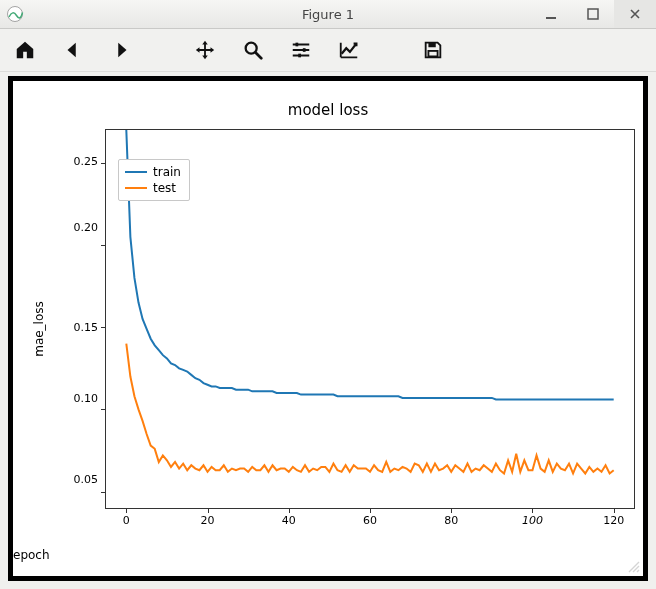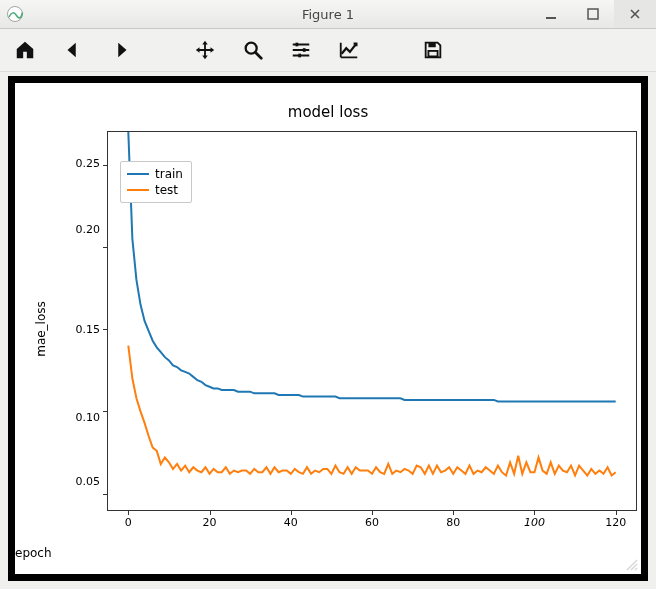--- a/index.html
+++ b/index.html
@@ -9,21 +9,21 @@
   .titlebar .appicon{position:absolute;left:6px;top:5px;width:18px;height:18px;}
   .winbtns{position:absolute;right:0;top:0;display:flex;height:28px;}
   .winbtns div{width:42px;height:28px;display:flex;align-items:center;justify-content:center;color:#555;}
   .winbtns .wmin{background:transparent;}
   .winbtns .wmax{background:transparent;}
   .winbtns .wclose{background:#e6e6e4;}
   .toolbar{height:42px;background:#f1f1ef;border-bottom:1px solid #dcdcda;display:flex;align-items:center;gap:18px;padding:0 10px;}
   .tbtn{width:30px;height:30px;display:flex;align-items:center;justify-content:center;cursor:pointer;}
   .tbtn svg{width:22px;height:22px;fill:#111;}
   .tspacer{width:18px;}
-  .canvas{position:absolute;left:8px;right:8px;top:76px;bottom:8px;background:#fff;border:7px solid #000000;}
+  .canvas{position:absolute;left:8px;right:8px;top:76px;bottom:8px;background:#fff;border:5px solid #000000;}
   .axes{position:absolute;left:92px;top:48px;width:528px;height:378px;border:1px solid #333;}
   .chart-title{position:absolute;top:20px;left:0;right:0;text-align:center;font-size:15px;}
   .ylabel{position:absolute;left:18px;top:0;bottom:0;width:16px;display:flex;align-items:center;justify-content:center;}
   .ylabel span{transform:rotate(-90deg);white-space:nowrap;font-size:12px;}
   .xlabel{position:absolute;left:0;right:0;bottom:14px;text-align:left;font-size:12px;}
   .tickx{position:absolute;top:100%;transform:translateX(-50%);text-align:center;font-size:11px;padding-top:6px;}
   .ticky{position:absolute;right:100%;transform:translateY(-50%);text-align:right;font-size:11px;padding-right:8px;}
   .tickmark-x{position:absolute;top:100%;width:1px;height:5px;background:#333;}
   .tickmark-y{position:absolute;right:100%;height:1px;width:5px;background:#333;}
   .legend{position:absolute;left:12px;top:8px;background:#fff;border:1px solid #c8c8c8;border-radius:2px;padding:4px 8px 4px 6px;font-size:12px;margin-top:21px;}
@@ -146,21 +146,21 @@
         <div class="tickx" style="left: 264px;">60</div>
         <div class="tickmark-x" style="left: 345.231px;"></div>
         <div class="tickx" style="left: 345.231px;">80</div>
         <div class="tickmark-x" style="left: 426.462px;"></div>
         <div class="tickx" style="left: 426.462px; font-style: italic;">100</div>
         <div class="tickmark-x" style="left: 507.692px;"></div>
         <div class="tickx" style="left: 507.692px;">120</div>
         <div class="tickmark-y" style="top: 361.565px;"></div>
         <div class="ticky" style="top: 349px;">0.05</div>
         <div class="tickmark-y" style="top: 279.391px;"></div>
-        <div class="ticky" style="top: 285px; padding-left: 35px;">0.10</div>
+        <div class="ticky" style="top: 268px; padding-left: 35px;">0.10</div>
         <div class="tickmark-y" style="top: 197.217px;"></div>
         <div class="ticky" style="top: 197.217px;">0.15</div>
         <div class="tickmark-y" style="top: 115.043px;"></div>
         <div class="ticky" style="top: 97px;">0.20</div>
         <div class="tickmark-y" style="top: 32.8696px;"></div>
         <div class="ticky" style="top: 31px;">0.25</div>
       </div>
     <svg class="resizer" viewBox="0 0 14 14">
         <path d="M2 12 L12 2 M6 12 L12 6 M10 12 L12 10" stroke="#888" stroke-width="1.4"></path>
       </svg>

